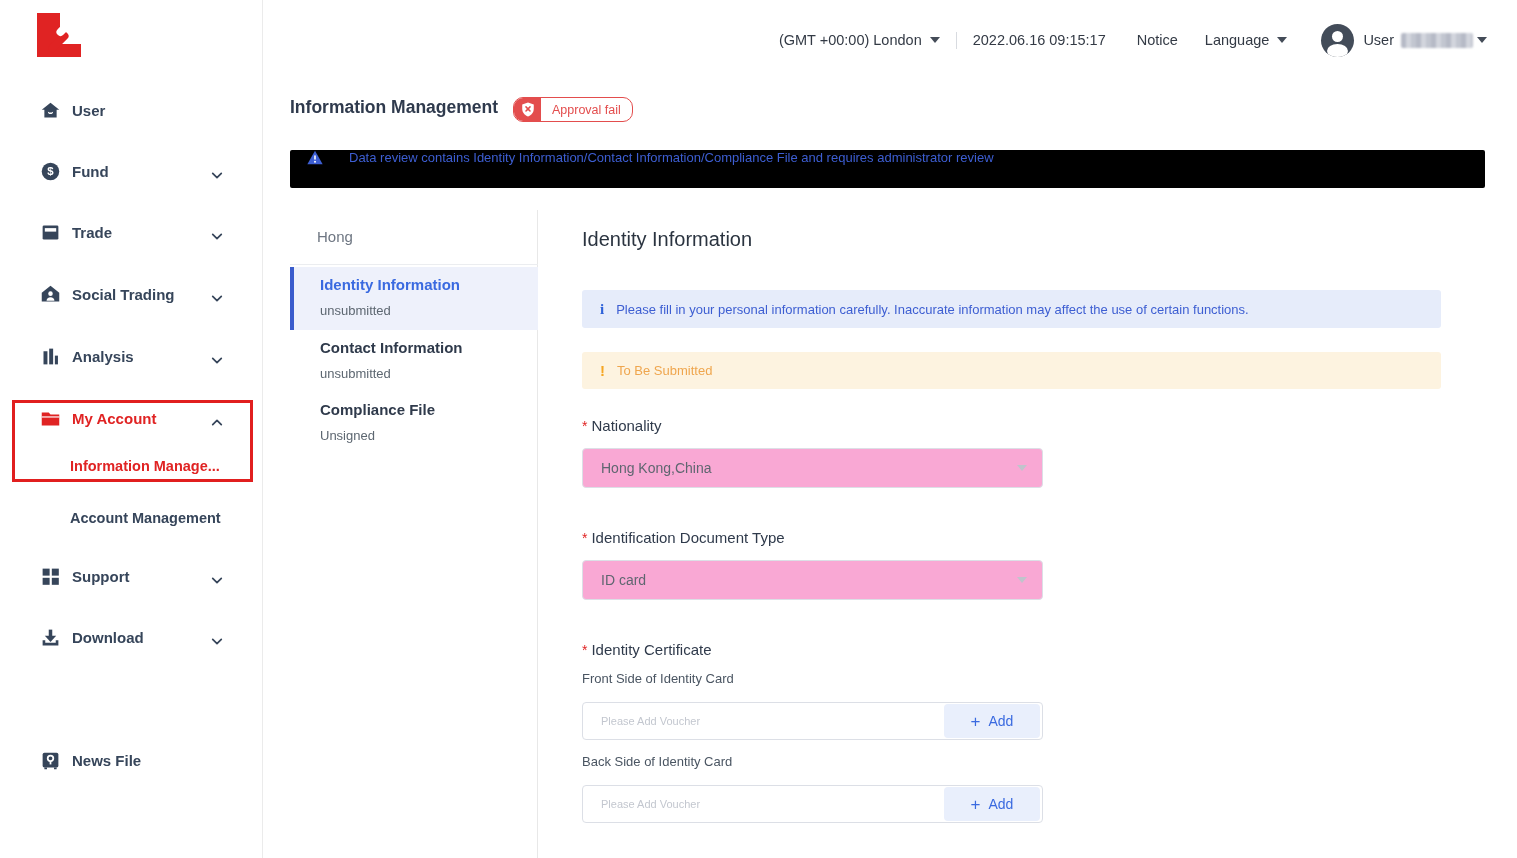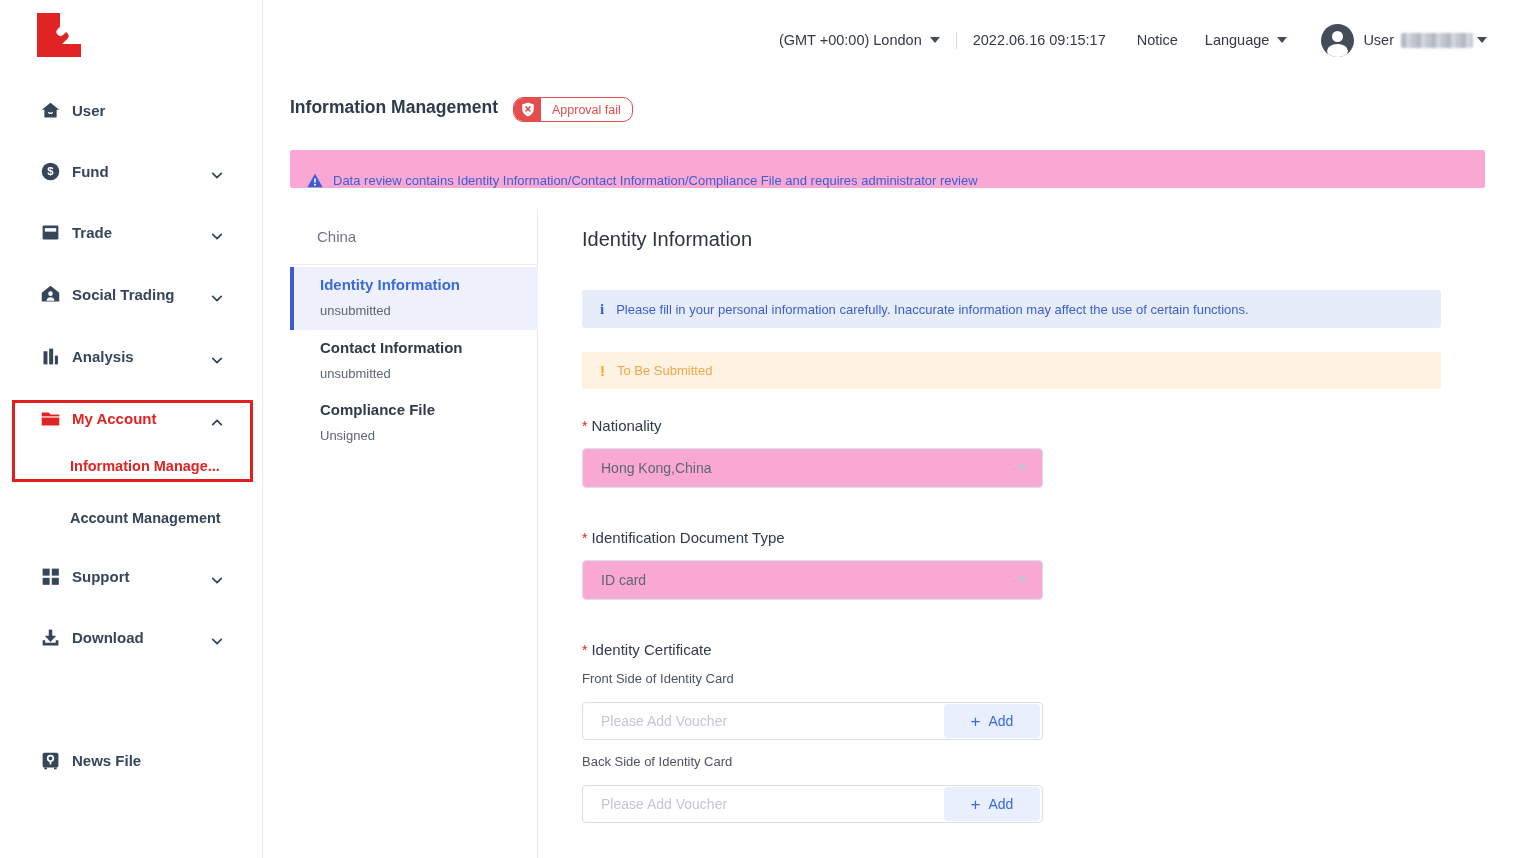--- a/index.html
+++ b/index.html
@@ -36,21 +36,21 @@
   .redacted { width:72px; height:15px; margin-left:7px; border-radius:2px;
     background:repeating-linear-gradient(90deg,#b6bac6 0 5px,#d2d5dd 5px 10px,#c2c6d0 10px 15px);
     filter:blur(1.2px); }
 
   
   .page-title { position:absolute; left:290px; top:97px; font-size:17.5px; font-weight:700; color:#2f3a4d; }
   .status-badge { position:absolute; left:513px; top:97px; height:25px; display:flex; align-items:stretch; border:1px solid #e34d4d; border-radius:10px; overflow:hidden; background:#fff; }
   .status-badge .shield-box { width:27px; background:#e34d4d; display:flex; align-items:center; justify-content:center; }
   .status-badge .txt { padding:0 11px; display:flex; align-items:center; font-size:12.5px; color:#e34d4d; }
 
-  .top-banner { position:absolute; left:290px; top:150px; width:1195px; height:38px; background:#f9a8d4; border-radius:2px; display:flex; align-items:flex-end; padding-left:17px; gap:10px; font-size:13px; color:#3d5ed2; }
+  .top-banner { position:absolute; left:290px; top:150px; width:1195px; height:38px; background:#000000; border-radius:2px; display:flex; align-items:flex-start; padding-left:17px; gap:26px; font-size:13px; color:#3d5ed2; }
 
   
   .subnav { position:absolute; left:290px; top:210px; width:248px; height:648px; background:#fff; border-right:1px solid #e8e8e8; }
   .subnav .group-status { position:absolute; left:27px; top:18px; font-size:15px; color:#6e7682; }
   .subnav .group-divider { position:absolute; left:0; top:54px; width:248px; height:1px; background:#ebedf0; }
   .sn-item { position:absolute; left:0; width:248px; height:63px; cursor:pointer; }
   .sn-item .t { position:absolute; left:30px; top:9px; font-size:15px; font-weight:700; color:#2f3a4b; }
   .sn-item .s { position:absolute; left:30px; top:36px; font-size:13px; color:#5d6771; }
   .sn-item.active { background:#eef1fb; }
   .sn-item.active::before { content:""; position:absolute; left:0; top:0; width:4px; height:63px; background:#3a5ccc; }
@@ -65,21 +65,21 @@
 
   .field-label { position:absolute; left:582px; font-size:15px; font-weight:500; color:#2f3a4b; }
   .field-label .req { color:#e02323; margin-right:4px; font-size:14px; }
   .sub-label { position:absolute; left:582px; font-size:13px; color:#4a5562; }
 
   .select-box { position:absolute; left:582px; width:461px; height:40px; border:1px solid #dcdfe6; border-radius:4px; background:#f9a8d4; display:flex; align-items:center; padding:0 15px 0 18px; cursor:pointer; }
   .select-box .val { font-size:14px; color:#5f6670; flex:1; }
   .select-caret { width:0; height:0; border-left:5px solid transparent; border-right:5px solid transparent; border-top:6px solid #c0c4cc; }
 
   .upload-row { position:absolute; left:582px; width:461px; height:38px; border:1px solid #dcdfe6; border-radius:4px; background:#fff; display:flex; align-items:center; }
-  .upload-row input { flex:1; border:none; outline:none; background:transparent; font-size:14px; color:#5f6670; padding:0 12px 0 18px; font-family:inherit; }
+  .upload-row input { flex:1; border:none; outline:none; background:transparent; font-size:11px; color:#5f6670; padding:0 12px 0 18px; font-family:inherit; }
   .upload-row input::placeholder { color:#c3c7cf; opacity:1; }
   .add-btn { width:96px; height:34px; margin-right:2px; border:none; border-radius:4px; background:#e9effc; color:#3a6ae0; font-size:14px; display:flex; align-items:center; justify-content:center; gap:8px; cursor:pointer; font-family:inherit; }
   .add-btn .plus { font-size:17px; font-weight:400; line-height:1; }
 </style>
 </head>
 <body>
 
 <div id="app">
 
   <aside class="sidebar">
@@ -263,21 +263,21 @@
       <svg width="16" height="15" viewBox="0 0 24 22">
           <path fill="#3d5ed2" d="M12 1l11.5 20H.5z"></path>
           <rect x="10.8" y="7.5" width="2.4" height="7" rx="1.2" fill="#fff"></rect>
           <circle cx="12" cy="17.5" r="1.5" fill="#fff"></circle>
         </svg>
     </span>
     <span>Data review contains Identity Information/Contact Information/Compliance File and requires administrator review</span>
   </div>
 
   <nav class="subnav">
-    <div class="group-status">China</div>
+    <div class="group-status">Hong</div>
     <div class="group-divider"></div>
 
     <div class="sn-item active" style="top:57px">
       <span class="t">Identity Information</span>
       <span class="s">unsubmitted</span>
     </div>
     <div class="sn-item" style="top:120px">
       <span class="t">Contact Information</span>
       <span class="s">unsubmitted</span>
     </div>

